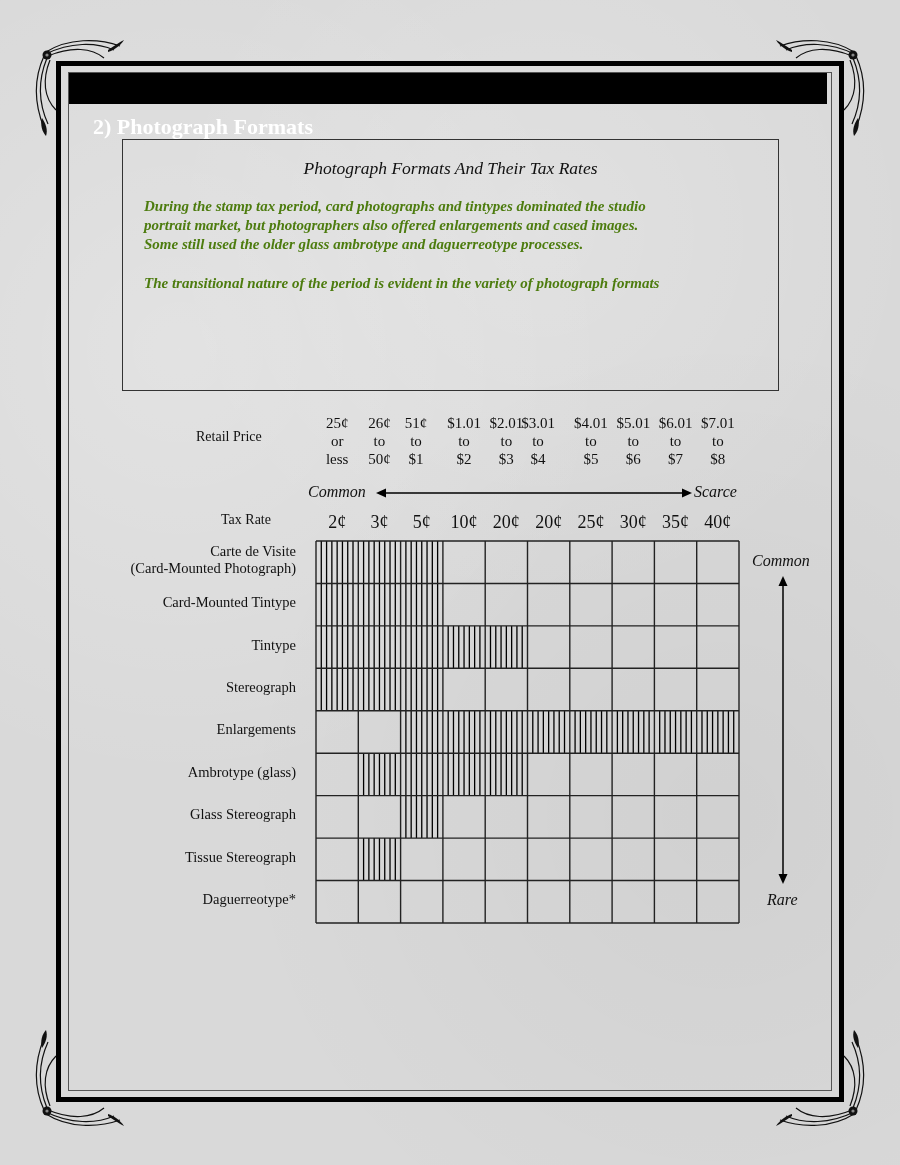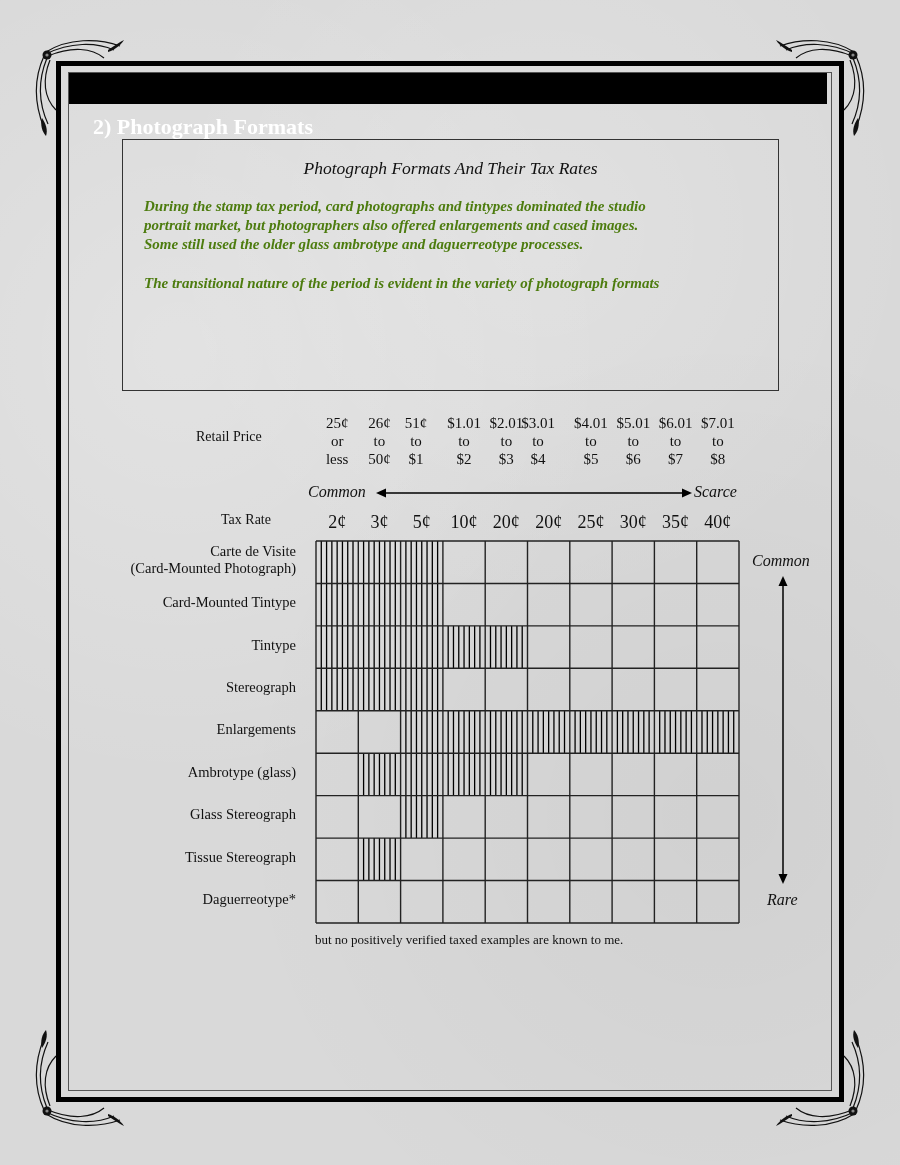--- a/index.html
+++ b/index.html
@@ -602,14 +602,13 @@
 
 <div class="abs italic-lbl" style="left:752px;top:552px;">Common</div>
 <svg style="left:776px;top:576px;" width="14" height="308">
   <line x1="7" y1="8" x2="7" y2="300" stroke="#000" stroke-width="1.5"></line>
   <polygon points="7,0 2.5,10 11.5,10" fill="#000"></polygon>
   <polygon points="7,308 2.5,298 11.5,298" fill="#000"></polygon>
 </svg>
 <div class="abs italic-lbl" style="left:767px;top:891px;">Rare</div>
 
 <div class="abs footnote" style="left:306px;top:932px;">
-  <div style="padding-left:9px;">but no positively verified taxed examples are known to me.</div>
 </div>
 
 </body></html>

